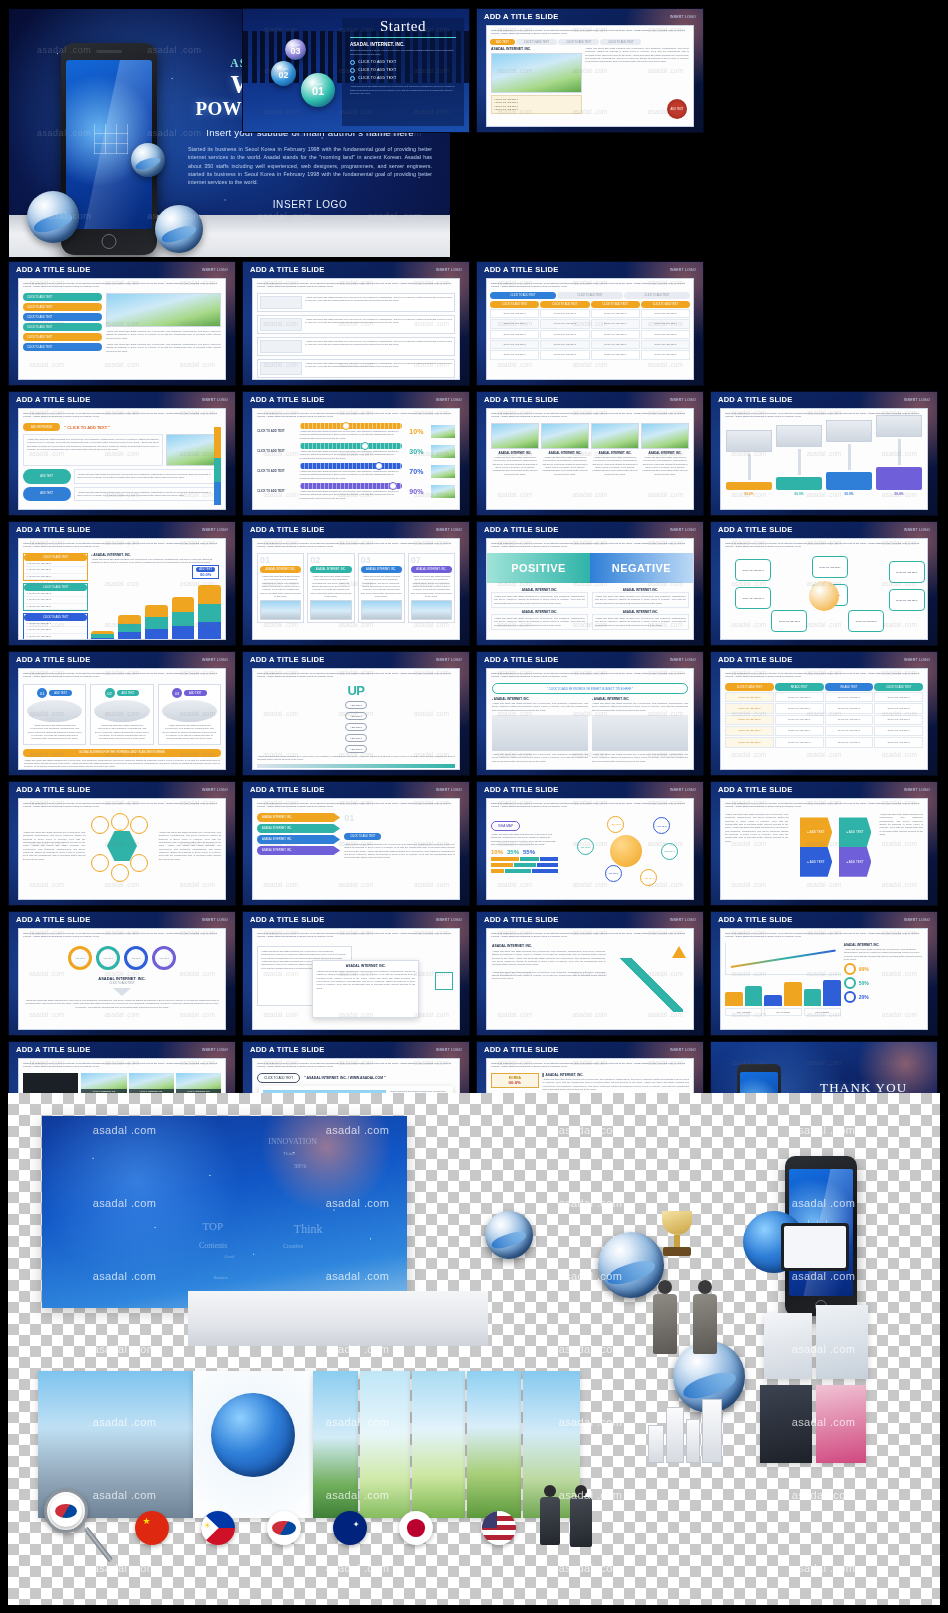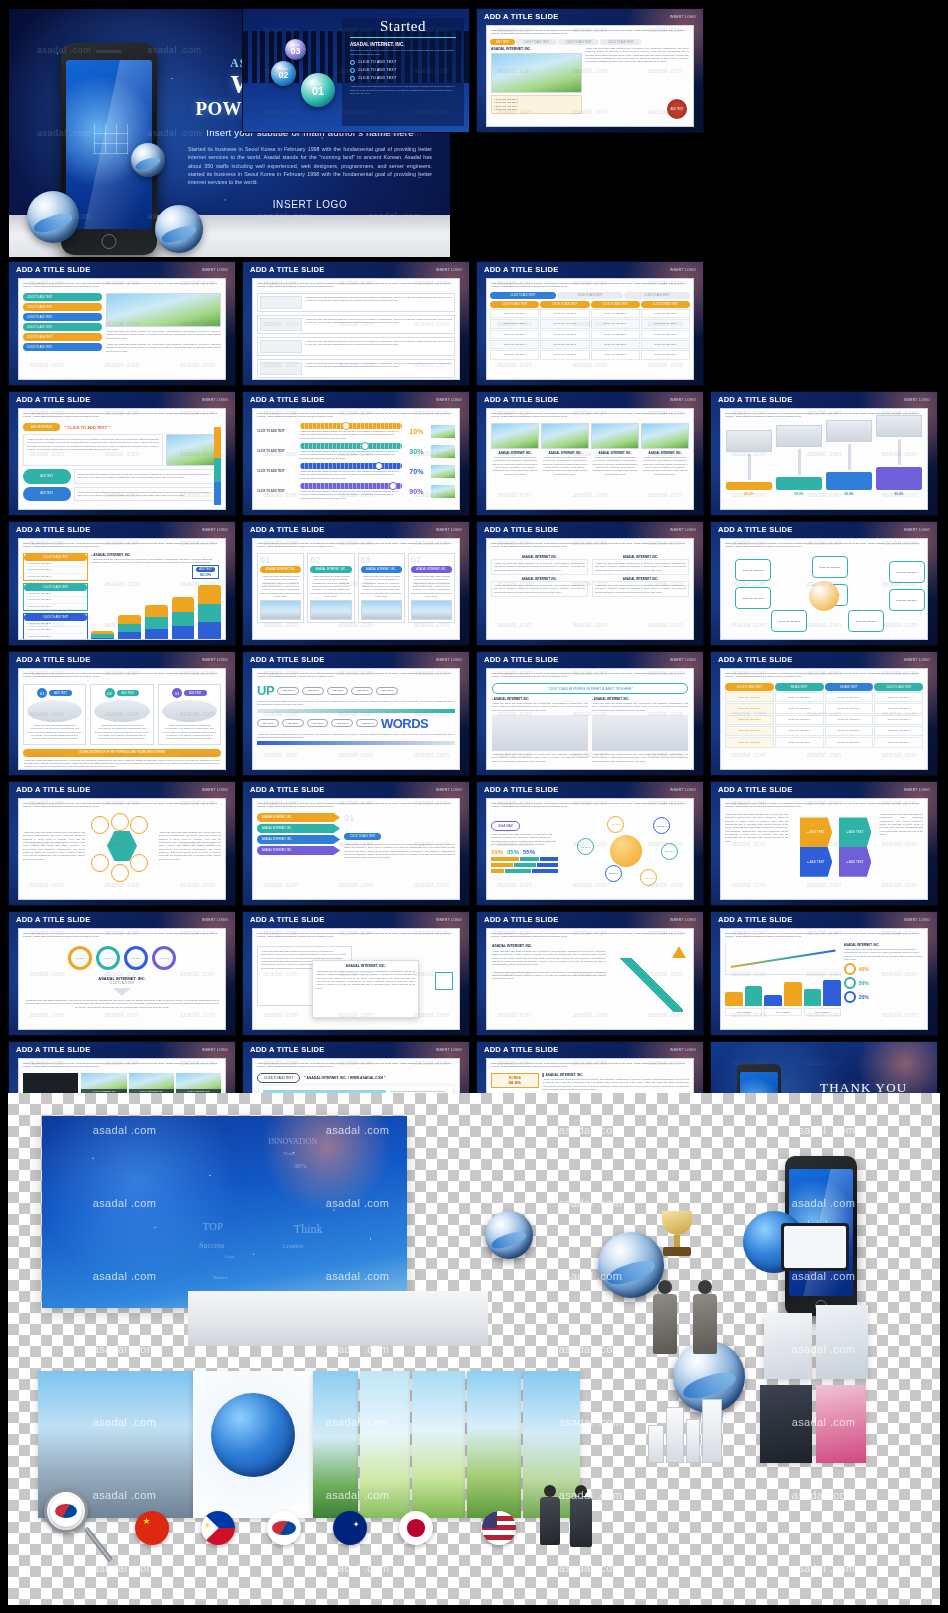--- a/index.html
+++ b/index.html
@@ -928,20 +928,24 @@
       </div>
       <div class="thumb" style="left: 468px; top: 513px; width: 228px; height: 125px;">
         <div class="tslide">
           <div class="glow"></div>
           <div class="tbar">
             <div class="ttitle">ADD A TITLE SLIDE</div>
             <div class="tlogo">INSERT LOGO</div>
           </div>
           <div class="tbody">
             <div class="tlead">Started its business in Seoul Korea  in February 1998 with the fundamental goal of providing better internet services to the world. Asadal stands for the "morning land" in ancient Korean. Asadal started its business in Seoul Korea  in February 1998.</div>
+            <div style="position: relative; height: 30px; margin: 3px 0px; display: flex;">
+              <div style="flex: 1 1 0%; background: linear-gradient(90deg, rgb(159, 227, 216), rgb(47, 179, 168)); color: rgb(255, 255, 255); font-size: 11px; font-weight: 700; display: flex; align-items: center; justify-content: center; letter-spacing: 0.5px;">POSITIVE</div>
+              <div style="flex: 1 1 0%; background: linear-gradient(90deg, rgb(47, 127, 216), rgb(188, 217, 245)); color: rgb(255, 255, 255); font-size: 11px; font-weight: 700; display: flex; align-items: center; justify-content: center; letter-spacing: 0.5px;">NEGATIVE</div>
+            </div>
             <div style="display: flex; gap: 4px; margin: 3px 4px;">
               <div style="flex: 1 1 0%;">
                 <div style="font-size: 3px; font-weight: 700; color: rgb(29, 43, 69); text-align: center; margin-top: 2px;">ASADAL INTERNET. INC.</div>
                 <div class="txt" style="border: 1px solid rgb(226, 232, 241); padding: 2px; text-align: justify;">Asadal has about 350 staffs including well experienced, web designers, programmers, and server engineers. started its business in Seoul Korea in February 1998 with the fundamental goal of providing better internet services to the world.</div>
                 <div style="font-size: 3px; font-weight: 700; color: rgb(29, 43, 69); text-align: center; margin-top: 2px;">ASADAL INTERNET. INC.</div>
                 <div class="txt" style="border: 1px solid rgb(226, 232, 241); padding: 2px; text-align: justify;">Asadal has about 350 staffs including well experienced, web designers, programmers, and server engineers. started its business in Seoul Korea in February 1998 with the fundamental goal of providing better internet services to the world.</div>
               </div>
               <div style="flex: 1 1 0%;">
                 <div style="font-size: 3px; font-weight: 700; color: rgb(29, 43, 69); text-align: center; margin-top: 2px;">ASADAL INTERNET. INC.</div>
                 <div class="txt" style="border: 1px solid rgb(226, 232, 241); padding: 2px; text-align: justify;">Asadal has about 350 staffs including well experienced, web designers, programmers, and server engineers. started its business in Seoul Korea in February 1998 with the fundamental goal of providing better internet services to the world.</div>
@@ -1051,21 +1055,21 @@
       <div class="thumb" style="left: 234px; top: 643px; width: 228px; height: 125px;">
         <div class="tslide">
           <div class="glow"></div>
           <div class="tbar">
             <div class="ttitle">ADD A TITLE SLIDE</div>
             <div class="tlogo">INSERT LOGO</div>
           </div>
           <div class="tbody">
             <div class="tlead">Started its business in Seoul Korea  in February 1998 with the fundamental goal of providing better internet services to the world. Asadal stands for the "morning land" in ancient Korean. Asadal started its business in Seoul Korea  in February 1998.</div>
             <div style="margin: 3px 4px;">
-              <div style="display: flex; align-items: center; gap: 3px;">
+              <div style="display: flex; align-items: center; gap: 3px; flex-direction: column;">
                 <div style="font-size: 13px; font-weight: 700; color: rgb(47, 179, 168); letter-spacing: -0.5px;">UP</div>
                 <div class="pill" style="border: 1px solid rgb(154, 166, 184); color: rgb(70, 83, 107); padding: 1.5px 4px; border-radius: 8px; font-size: 2.4px;">ADD TEXT</div>
                 <div class="pill" style="border: 1px solid rgb(154, 166, 184); color: rgb(70, 83, 107); padding: 1.5px 4px; border-radius: 8px; font-size: 2.4px;">ADD TEXT</div>
                 <div class="pill" style="border: 1px solid rgb(154, 166, 184); color: rgb(70, 83, 107); padding: 1.5px 4px; border-radius: 8px; font-size: 2.4px;">ADD TEXT</div>
                 <div class="pill" style="border: 1px solid rgb(154, 166, 184); color: rgb(70, 83, 107); padding: 1.5px 4px; border-radius: 8px; font-size: 2.4px;">ADD TEXT</div>
                 <div class="pill" style="border: 1px solid rgb(154, 166, 184); color: rgb(70, 83, 107); padding: 1.5px 4px; border-radius: 8px; font-size: 2.4px;">ADD TEXT</div>
               </div>
               <div class="txt" style="margin-top: 2px; text-align: justify;">Asadal has about 350 staffs including well experienced, web designers, programmers, and server engineers. started its business in Seoul Korea in February 1998 with the fundamental goal of providing better internet services to the world.</div>
               <div style="height: 4px; margin-top: 2px; background: linear-gradient(90deg, rgb(219, 227, 238), rgb(47, 179, 168));"></div>
             </div>
@@ -1691,21 +1695,21 @@
     </div>
 
 
   <div class="checker">
 
     <div class="bg-card">
       <div class="stars2"></div>
       <div class="bg-sketch">
         <i style="left:62%;top:11%;font-size:8px;">INNOVATION</i>
         <i style="left:44%;top:54%;font-size:11px;">TOP</i>
-        <i style="left:43%;top:65%;font-size:8px;">Success</i>
+        <i style="left:43%;top:65%;font-size:8px;">Contents</i>
         <i style="left:69%;top:55%;font-size:12px;">Think</i>
         <i style="left:66%;top:66%;font-size:6px;">Creative</i>
         <i style="left:69%;top:24%;font-size:7px;">38%</i>
         <i style="left:50%;top:72%;font-size:5px;">Goal</i>
         <i style="left:47%;top:83%;font-size:4px;">Business</i>
         <i style="left:66%;top:18%;font-size:5px;">Think</i>
       </div>
     </div>
     <div class="tray"></div>
 

